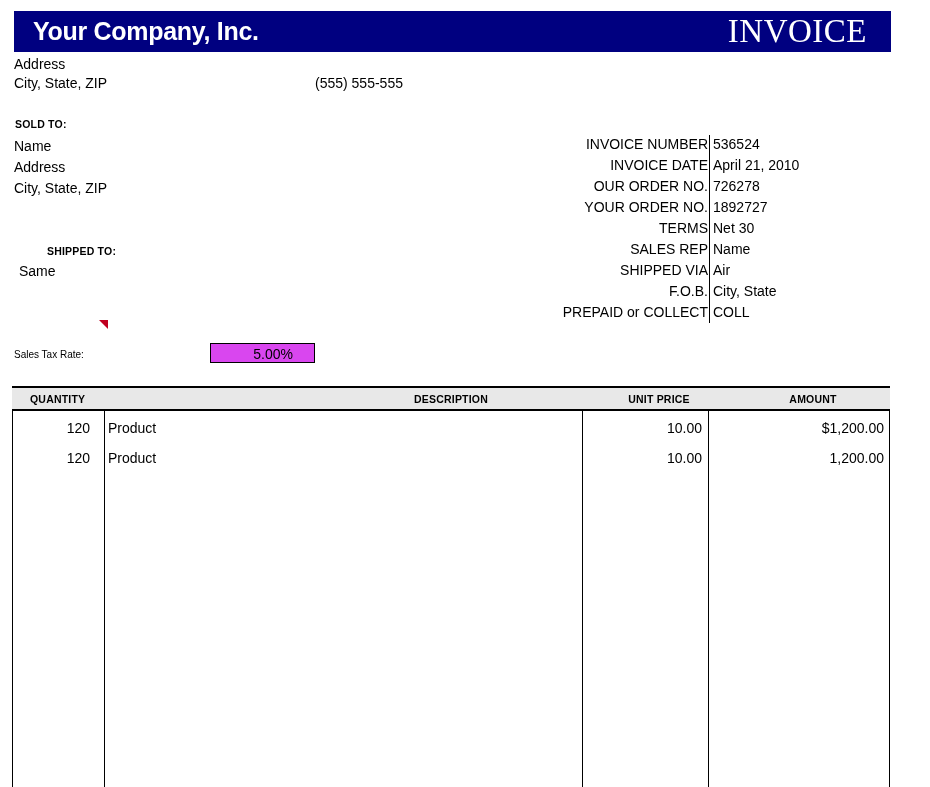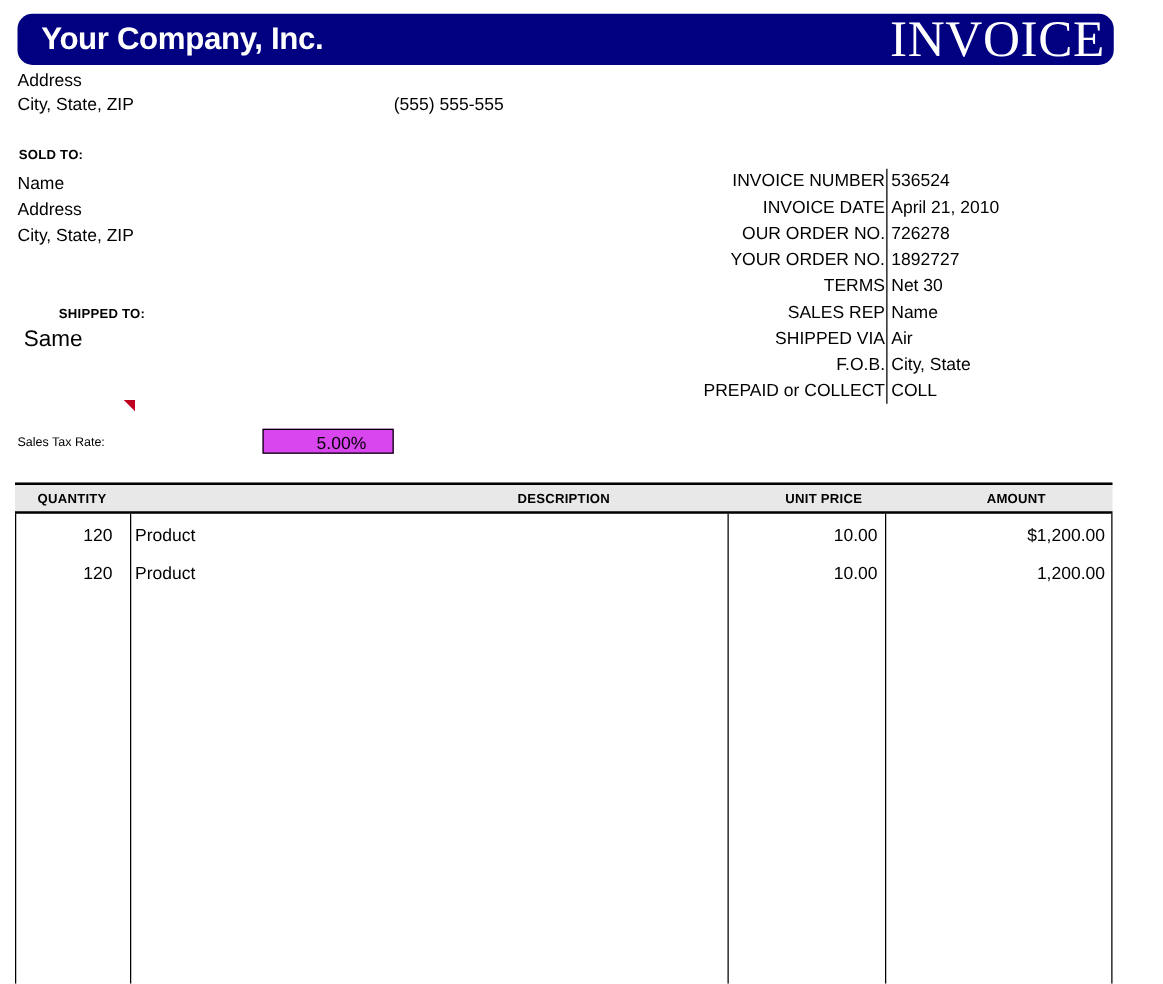--- a/index.html
+++ b/index.html
@@ -24,39 +24,38 @@
   }
 
   
   .header-band {
     position: absolute;
     left: 14px;
     top: 11px;
     width: 877px;
     height: 41px;
     background: #000080;
-    border-radius: 12px;
   }
   .company-name {
     position: absolute;
     left: 19px;
     top: 6px;
     font-size: 25px;
     font-weight: bold;
     color: #ffffff;
     letter-spacing: -0.3px;
     line-height: 29px;
     white-space: nowrap;
   }
   .invoice-word {
     position: absolute;
-    right: 7px;
+    right: 24px;
     top: 2px;
     font-family: "Liberation Serif", serif;
-    font-size: 41px;
+    font-size: 33px;
     color: #ffffff;
     letter-spacing: 0.5px;
     line-height: 37px;
     white-space: nowrap;
   }
 
   
   .company-address {
     position: absolute;
     left: 14px;
@@ -91,21 +90,21 @@
     left: 14px;
     top: 136px;
     font-size: 14px;
     line-height: 21px;
     white-space: nowrap;
   }
   .shipped-to-lines {
     position: absolute;
     left: 19px;
     top: 261px;
-    font-size: 18px;
+    font-size: 14px;
     line-height: 21px;
     white-space: nowrap;
   }
 
   
   .comment-marker {
     position: absolute;
     left: 99px;
     top: 320px;
     width: 0;

